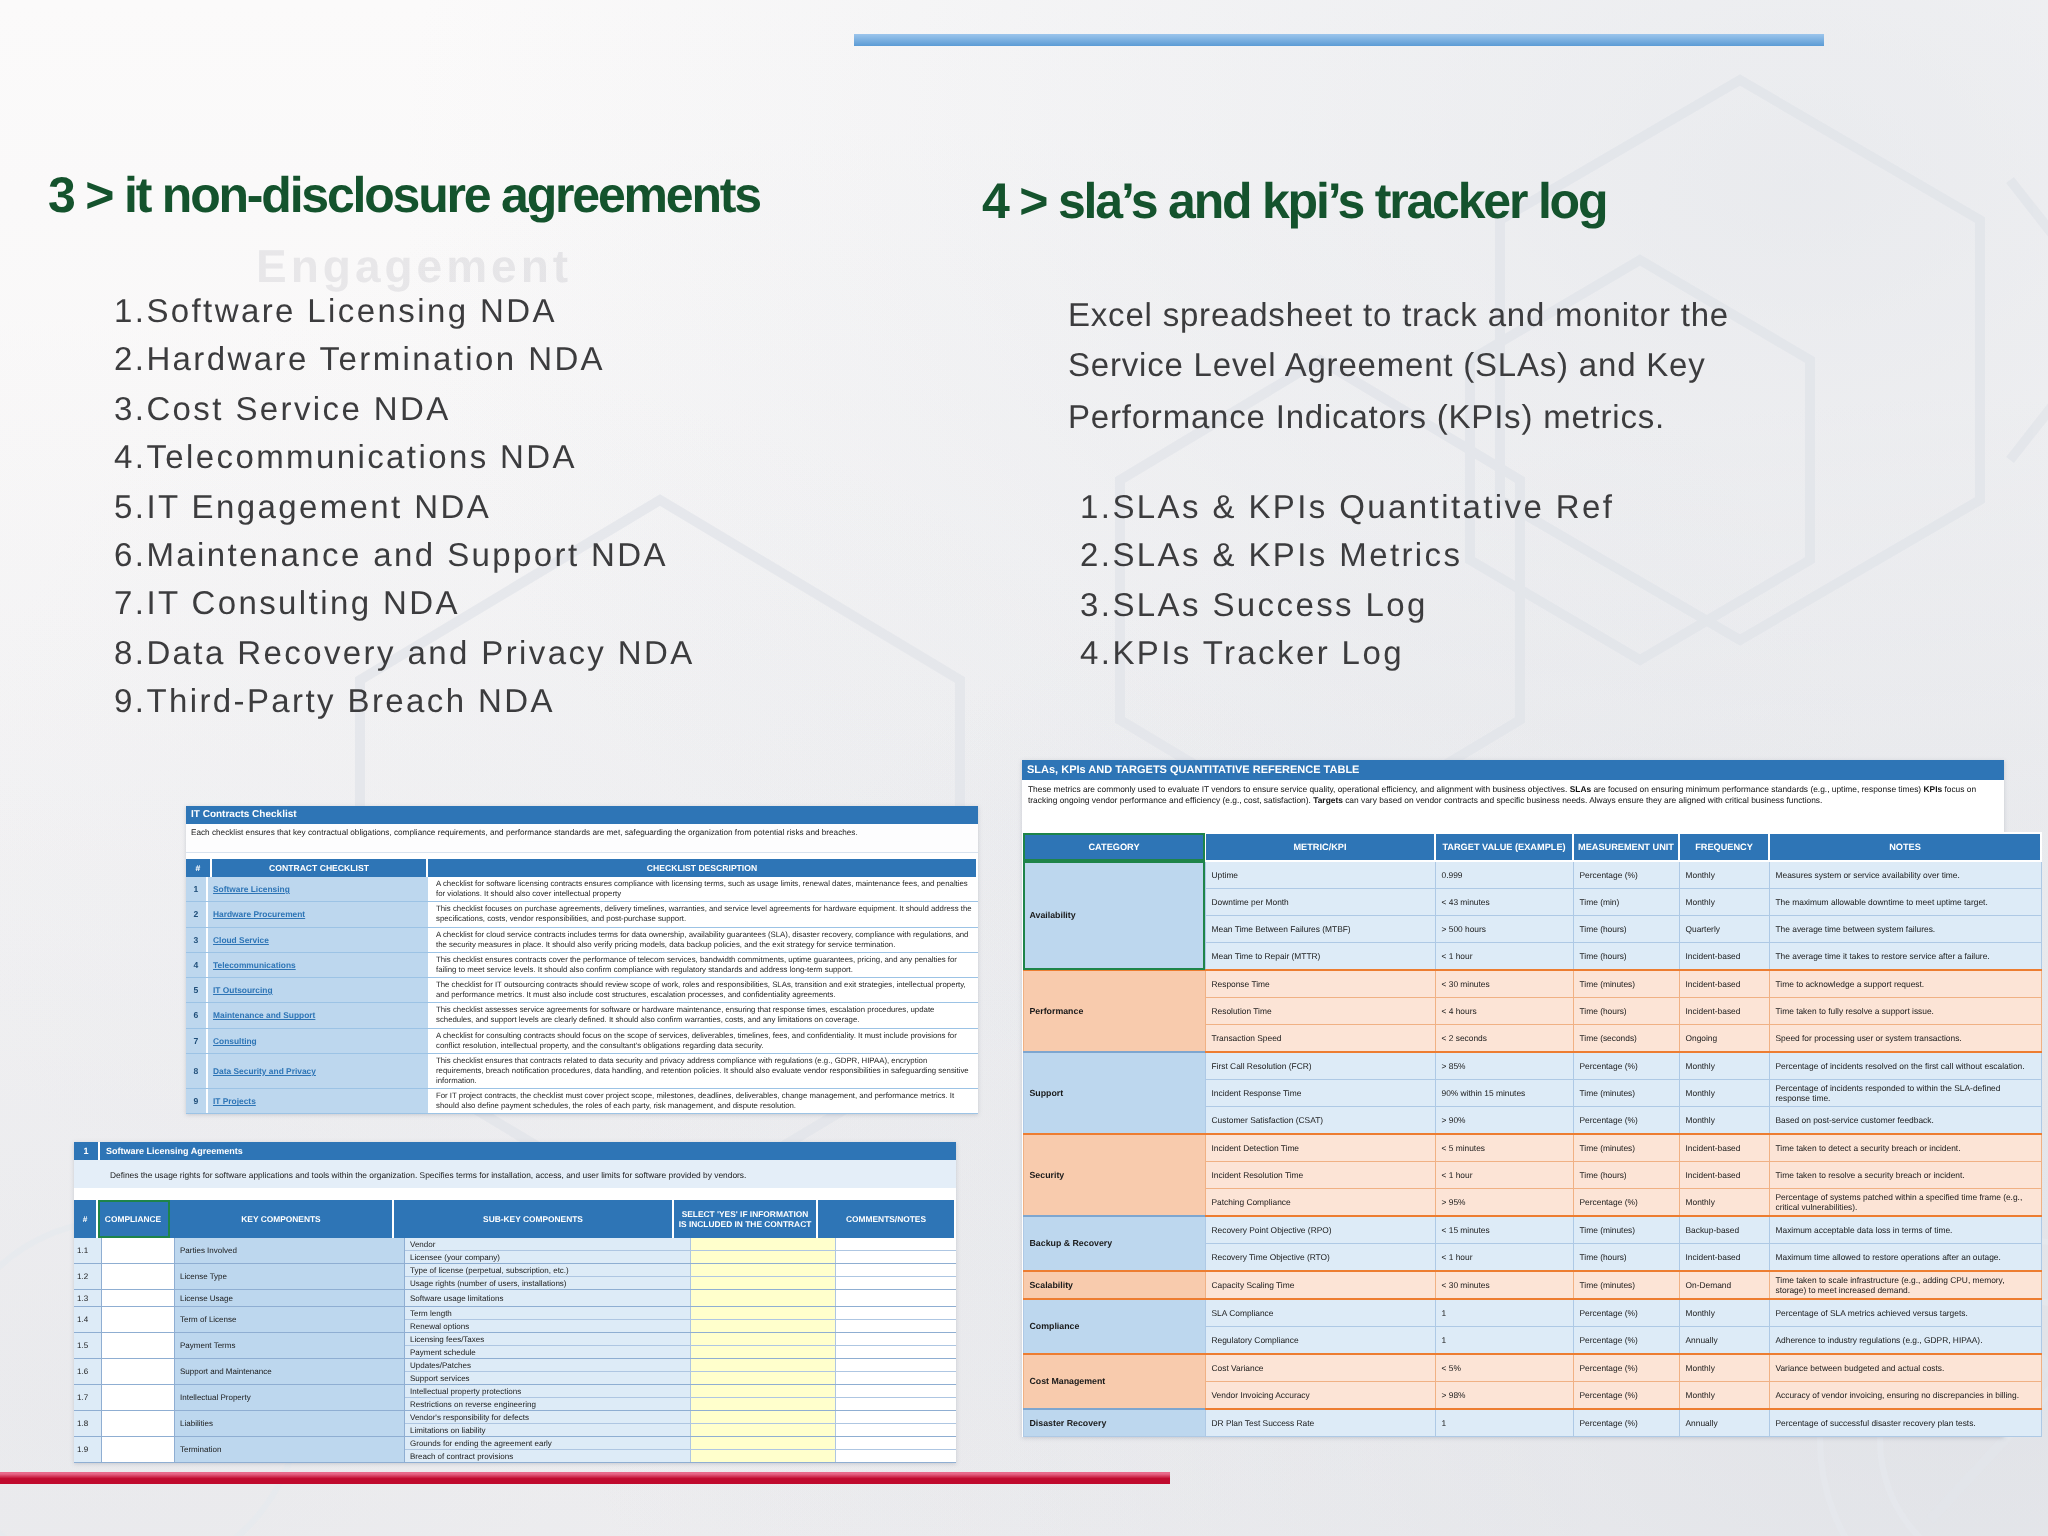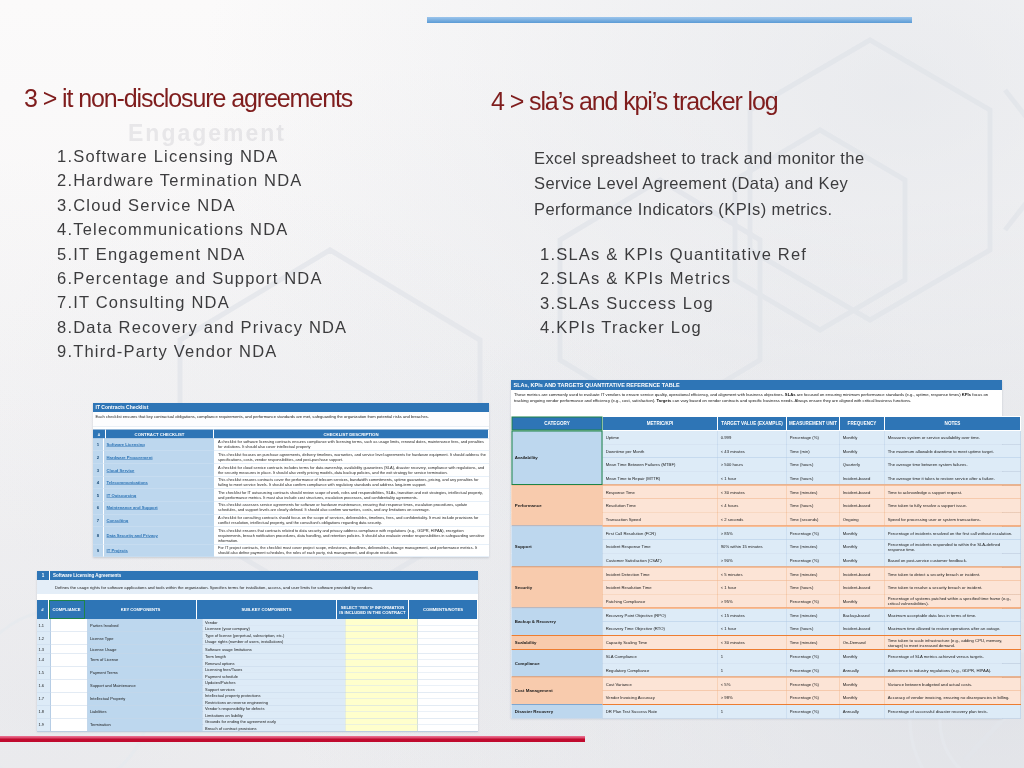--- a/index.html
+++ b/index.html
@@ -14,21 +14,21 @@
       linear-gradient(#fbfafa,#f3f2f3);
   }
   .bg-decor{position:absolute;left:0;top:0;width:1024px;height:768px;pointer-events:none;}
   .ghost-word{position:absolute;left:128px;top:120px;font-size:23px;font-weight:bold;
     color:rgba(150,150,162,.18);letter-spacing:2px;}
   .top-line{position:absolute;left:427px;top:17px;width:485px;height:6px;
     background:linear-gradient(#9cc5ec,#5b9bd5);}
   .red-line{position:absolute;left:0px;top:736px;width:585px;height:6px;
     background:linear-gradient(#e8698a 15%,#c00a2e 55%);}
 
-  .title{position:absolute;font-weight:normal;color:#7f1d1d;font-size:25px;
+  .title{position:absolute;font-weight:bold;color:#14532d;font-size:25px;
     letter-spacing:-1.1px;margin:0;white-space:nowrap;}
   .title-left{left:24px;top:84px;}
   .title-right{left:491px;top:87px;}
 
   ol.plist{list-style:none;margin:0;padding:0;position:absolute;counter-reset:li;
     color:#3c3c3e;font-size:16.5px;letter-spacing:1.2px;}
   ol.plist li{counter-increment:li;line-height:24.4px;white-space:nowrap;}
   ol.plist li::before{content:counter(li) ".";}
   .nda-list{left:57px;top:144px;}
   .tracker-list{left:540px;top:242px;}
@@ -118,31 +118,31 @@
 </svg>
 
 <span class="ghost-word">Engagement</span>
 <div class="top-line"></div>
 <div class="red-line"></div>
 
 <h1 class="title title-left">3 &gt; it non-disclosure agreements</h1>
 <ol class="plist nda-list">
     <li>Software Licensing NDA</li>
     <li>Hardware Termination NDA</li>
-    <li>Cloud Service NDA</li>
+    <li>Cost Service NDA</li>
     <li>Telecommunications NDA</li>
     <li>IT Engagement NDA</li>
-    <li>Percentage and Support NDA</li>
+    <li>Maintenance and Support NDA</li>
     <li>IT Consulting NDA</li>
     <li>Data Recovery and Privacy NDA</li>
-    <li>Third-Party Vendor NDA</li>
+    <li>Third-Party Breach NDA</li>
   </ol>
 
 <h1 class="title title-right">4 &gt; sla’s and kpi’s tracker log</h1>
-<p class="rdesc">Excel spreadsheet to track and monitor the Service Level Agreement (Data) and Key Performance Indicators (KPIs) metrics.</p>
+<p class="rdesc">Excel spreadsheet to track and monitor the Service Level Agreement (SLAs) and Key Performance Indicators (KPIs) metrics.</p>
 <ol class="plist tracker-list">
     <li>SLAs &amp; KPIs Quantitative Ref</li>
     <li>SLAs &amp; KPIs Metrics</li>
     <li>SLAs Success Log</li>
     <li>KPIs Tracker Log</li>
   </ol>
 
 <div class="shot" id="contracts-shot">
   <div class="xl-titlebar">IT Contracts Checklist</div>
   <div class="ct-sub">Each checklist ensures that key contractual obligations, compliance requirements, and performance standards are met, safeguarding the organization from potential risks and breaches.</div>

